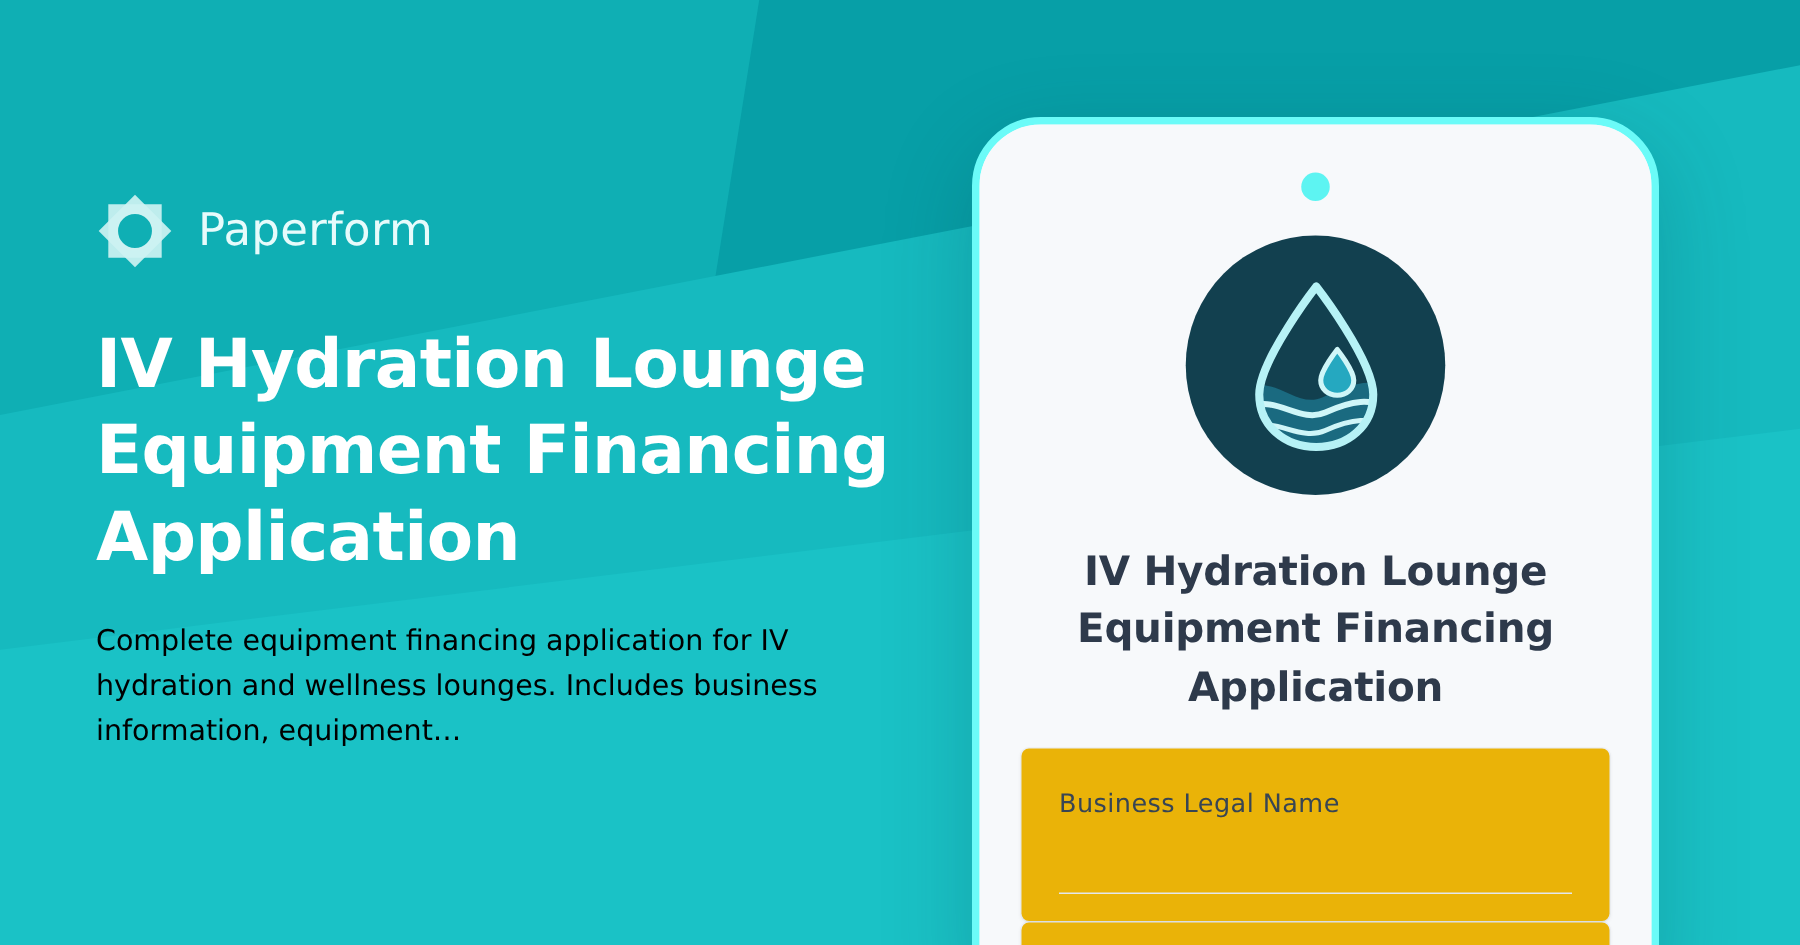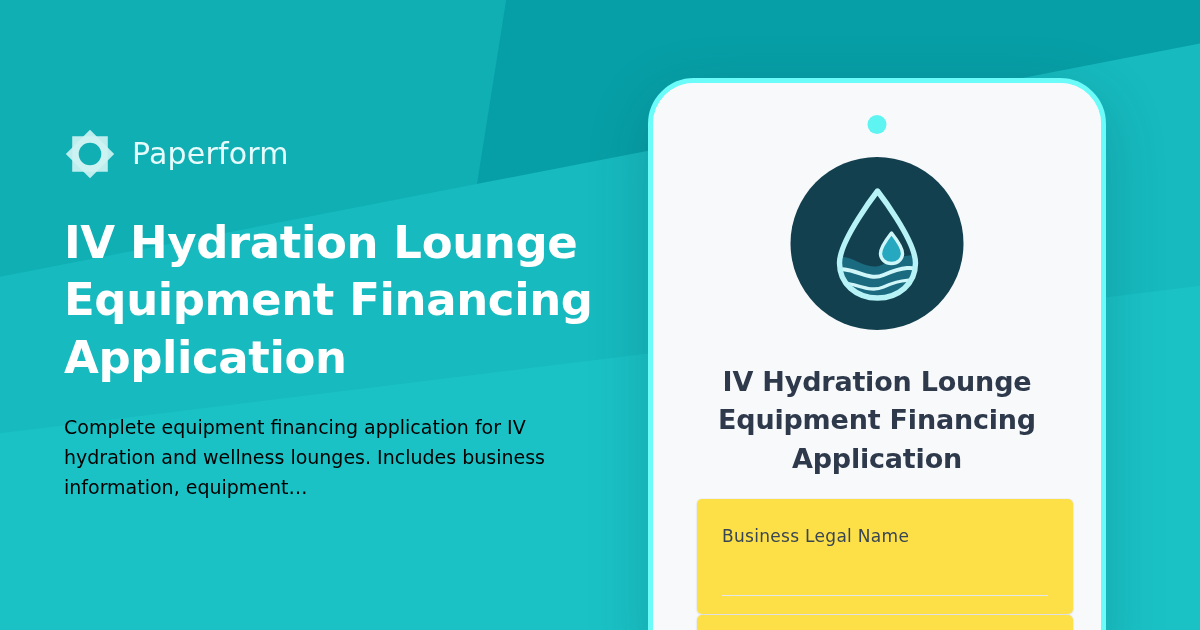--- a/index.html
+++ b/index.html
@@ -160,22 +160,22 @@
     text-align:center;
     color:#2E3A4B;
     font-size:27px;
     font-weight:700;
     line-height:1.42;
     letter-spacing:-.2px;
   }
 
   .field-card {
     position:absolute;
-    left:44px; right:28px;
-    background:#fde047;
+    left:28px; right:28px;
+    background:#eab308;
     border-radius:5px;
     box-shadow:0 1px 3px rgba(20,40,60,.07), 0 0 0 1px rgba(20,40,60,.03);
     text-align:center;
   }
   .field-card.one { top:416px; height:115px; }
   .field-card.two { top:532px; height:60px; }
 
   .field-label {
     position:absolute;
     left:25px; top:27px;

